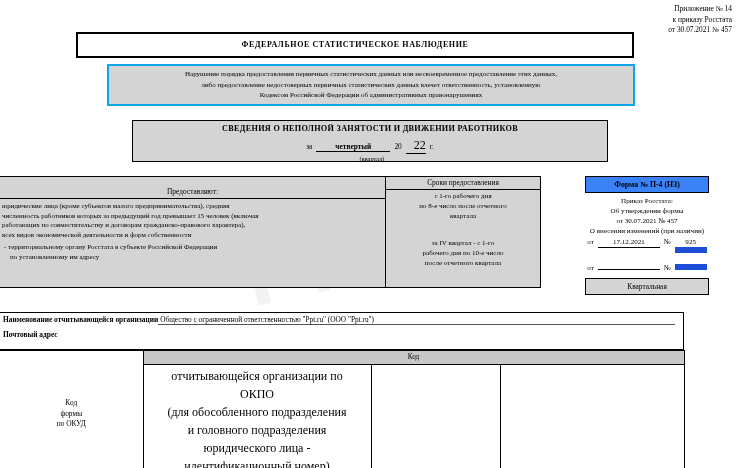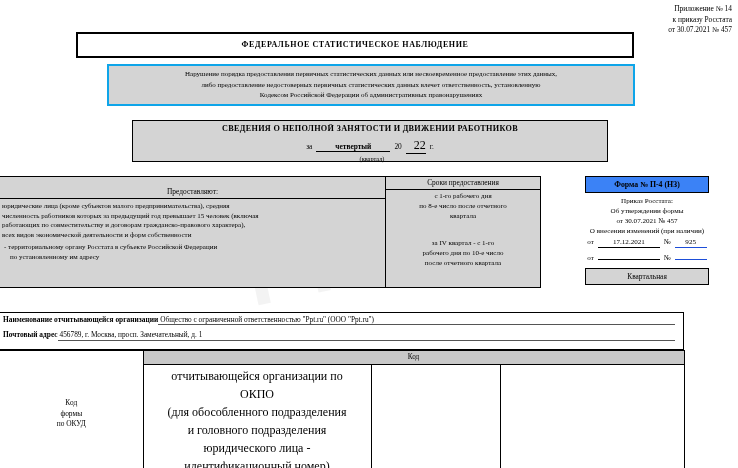--- a/index.html
+++ b/index.html
@@ -222,21 +222,21 @@
   .ul-date {
     display: inline-block;
     width: 62px;
     border-bottom: 1px solid #000;
     text-align: center;
     height: 9px;
   }
   .ul-num {
     display: inline-block;
     width: 32px;
-    border-bottom: 1px solid #1d4ed8;
+    border-bottom: 6px solid #1d4ed8;
     text-align: center;
     height: 9px;
   }
   .period-box {
     margin: 5px auto 0 auto;
     width: 122px;
     height: 15px;
     border: 1.6px solid #000;
     background: #d4d4d4;
     display: flex;
@@ -408,21 +408,20 @@
     </div>
   </div>
 
   <div class="org-block">
     <div class="org-row">
       <span class="lbl">Наименование отчитывающейся организации</span>
       <span class="val">Общество с ограниченной ответственностью "Ppt.ru" (ООО "Ppt.ru")</span>
     </div>
     <div class="org-row second">
       <span class="lbl">Почтовый адрес</span>
-      <span class="val">456789, г. Москва, просп. Замечательный, д. 1</span>
     </div>
   </div>
 
   <table class="code-table">
     <colgroup>
       <col style="width:143px">
       <col style="width:228px">
       <col style="width:129px">
       <col style="width:184px">
     </colgroup>

